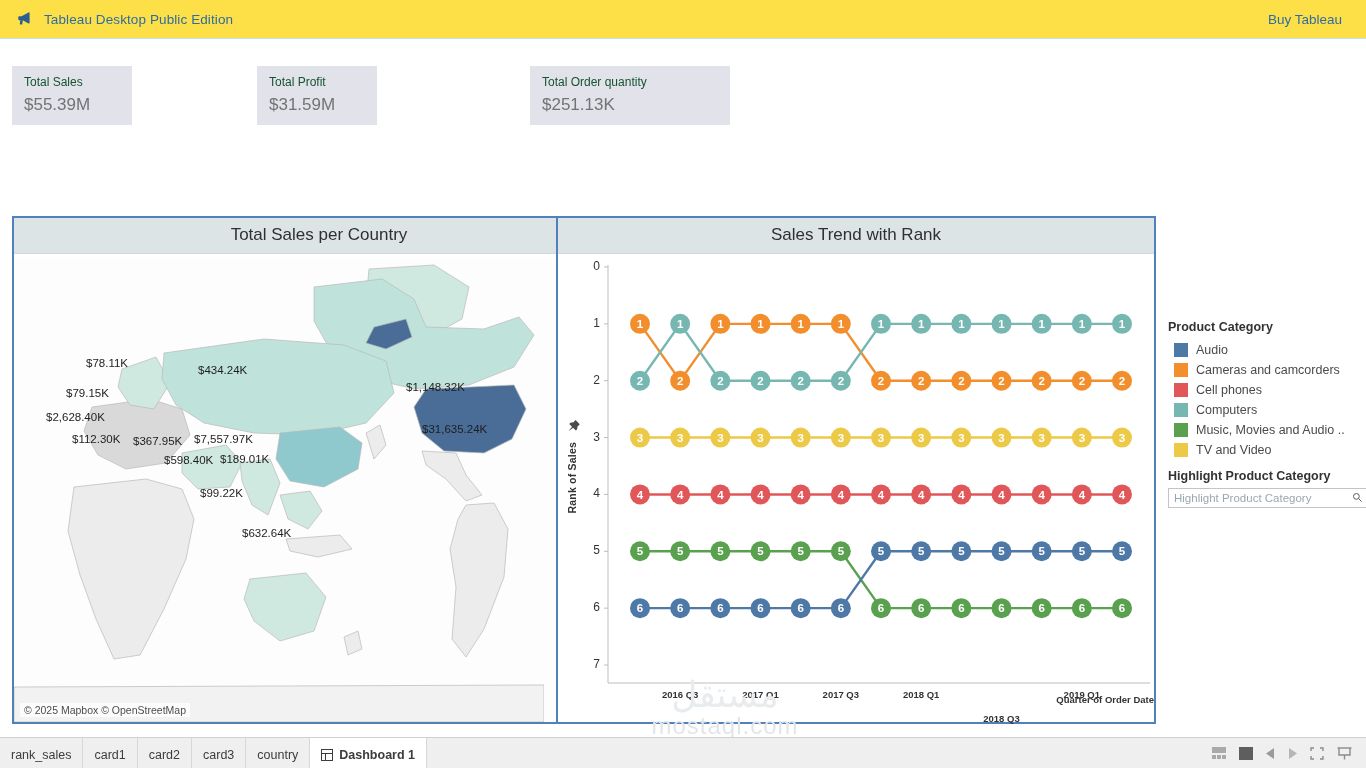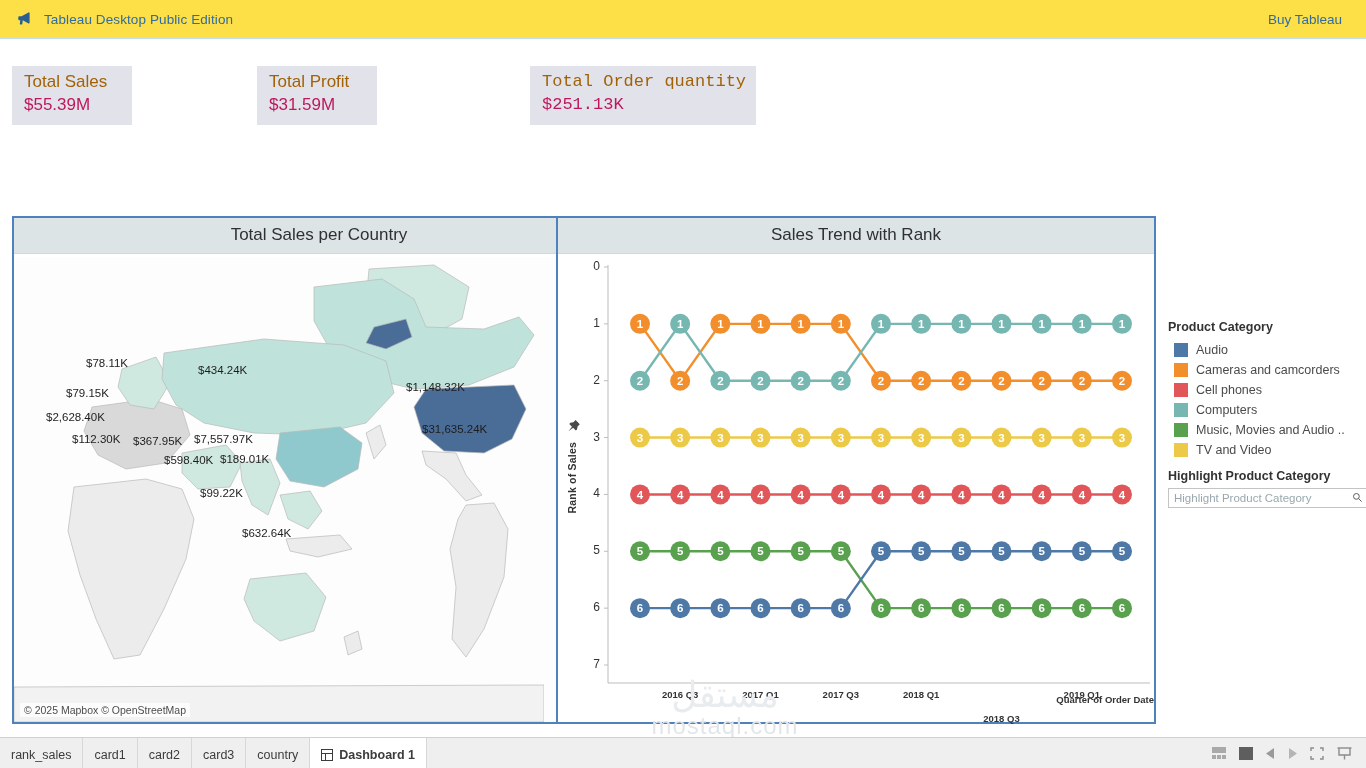--- a/index.html
+++ b/index.html
@@ -26,25 +26,25 @@
   .buy-tableau {
     position: absolute; right: 24px; top: 12px;
     font-size: 13.5px; color: #2f6ca3; cursor: pointer;
   }
 
   
   .kpi {
     position: absolute; background: #e2e3ea;
     padding: 5px 10px 9px 12px;
   }
-  .kpi-title { font-size: 17px; color: #a16207; line-height: 22px; }
-  .kpi-value { font-size: 17px; color: #be185d; line-height: 23px; }
+  .kpi-title { font-size: 12px; color: #14532d; line-height: 22px; }
+  .kpi-value { font-size: 17px; color: #737373; line-height: 23px; }
   #kpi-0 { left: 12px;  top: 66px; min-width: 120px; }
   #kpi-1 { left: 257px; top: 66px; min-width: 120px; }
-  #kpi-2 { left: 530px; top: 66px; min-width: 200px; font-family: Liberation Mono, monospace; }
+  #kpi-2 { left: 530px; top: 66px; min-width: 200px; }
 
   
   .panel {
     position: absolute; border: 2px solid #4f81bd; background: #ffffff;
   }
   .panel-title {
     background: #dde4e6; text-align: center;
     font-size: 17px; color: #2f3032; padding: 7px 0 8px;
     border-bottom: 1px solid #cfd8da;
   }

